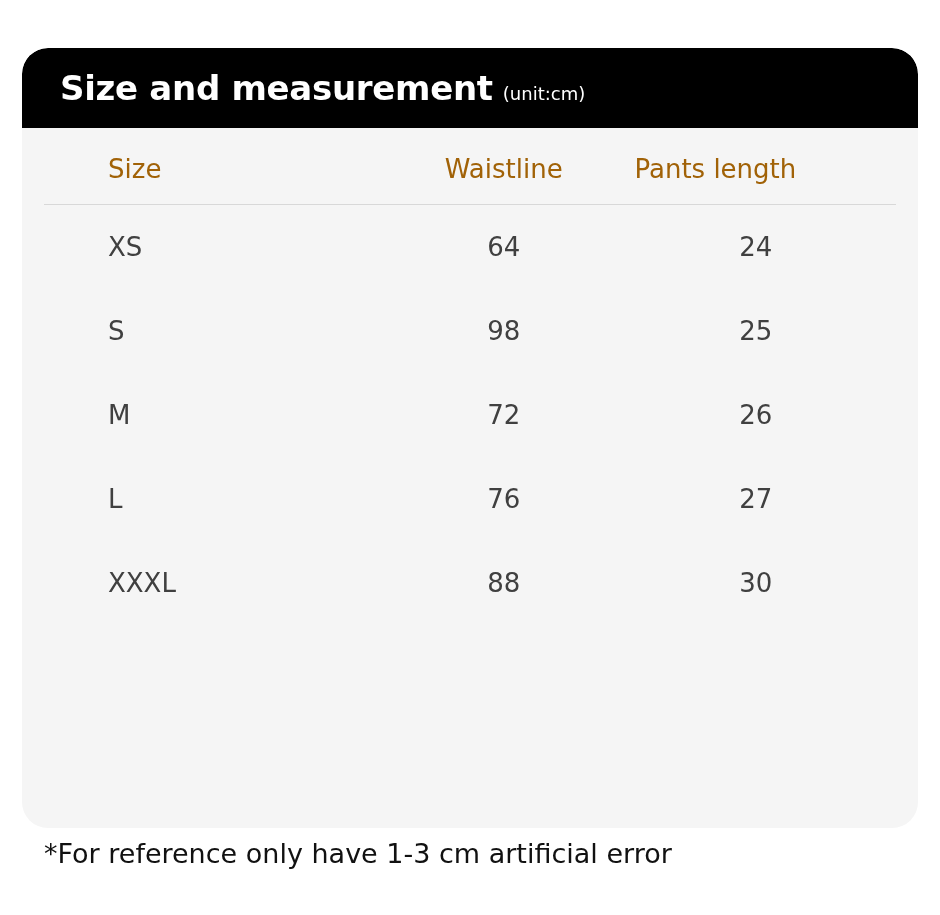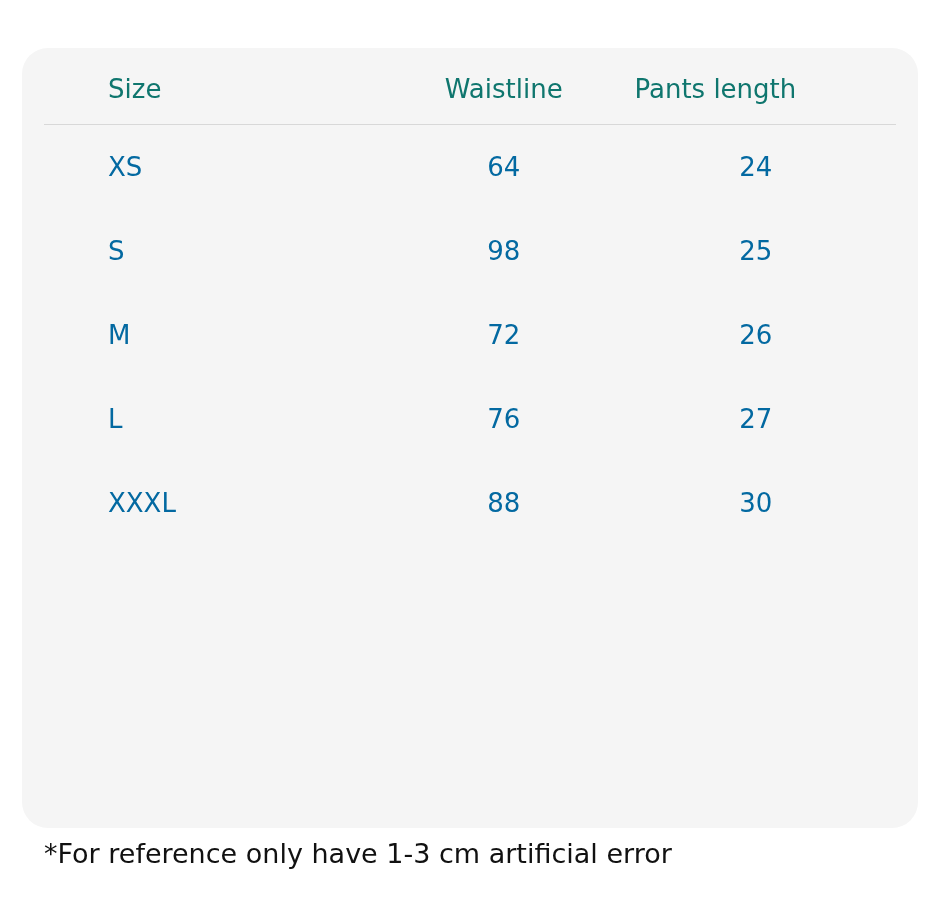--- a/index.html
+++ b/index.html
@@ -62,40 +62,40 @@
     padding: 0 22px;
   }
   table {
     width: 100%;
     border-collapse: collapse;
     table-layout: fixed;
   }
   thead th {
     font-size: 26px;
     font-weight: normal;
-    color: #0f766e;
+    color: #a16207;
     padding: 26px 0 20px 0;
     border-bottom: 1px solid #d8d8d8;
   }
   thead th.col-size {
     text-align: left;
     padding-left: 64px;
     width: 34%;
   }
   thead th.col-waist {
     text-align: center;
     width: 33%;
   }
   thead th.col-length {
     text-align: left;
     width: 33%;
   }
   tbody td {
     font-size: 26px;
-    color: #0369a1;
+    color: #404040;
     height: 82px;
     vertical-align: middle;
   }
   tbody td.cell-size {
     text-align: left;
     padding-left: 64px;
   }
   tbody td.cell-waist {
     text-align: center;
   }
@@ -112,20 +112,24 @@
     white-space: nowrap;
   }
 </style>
 </head>
 <body>
 
 <div class="page">
 
   <div class="card">
 
+    <div class="card-header">
+      <span class="card-title">Size and measurement</span>
+      <span class="card-unit">(unit:cm)</span>
+    </div>
 
     <div class="table">
       <table>
         <thead>
           <tr>
             <th class="col-size">Size</th>
             <th class="col-waist">Waistline</th>
             <th class="col-length">Pants length</th>
           </tr>
         </thead>

